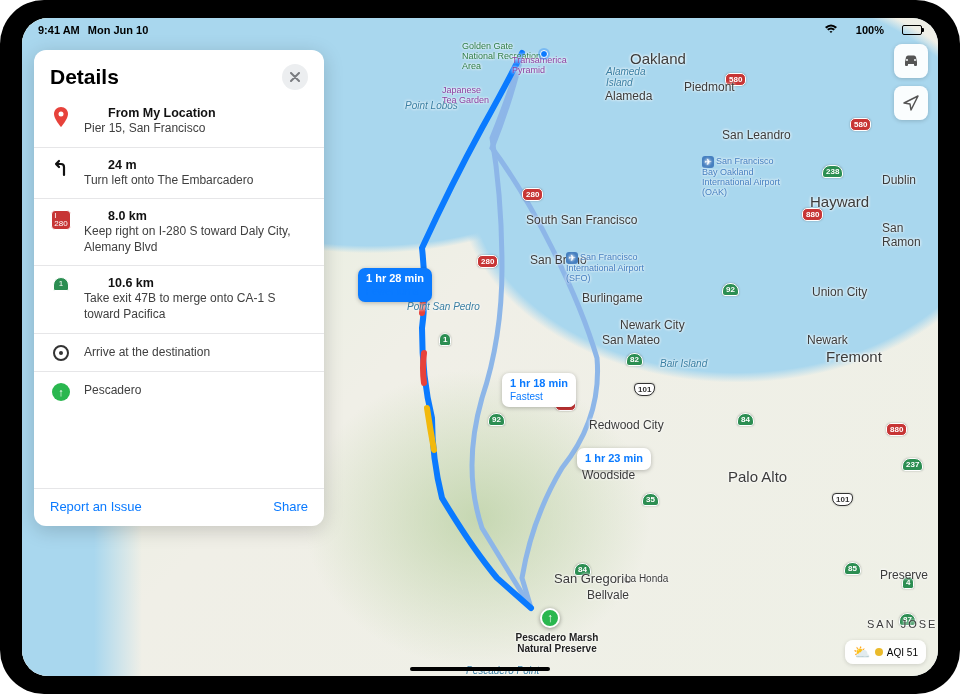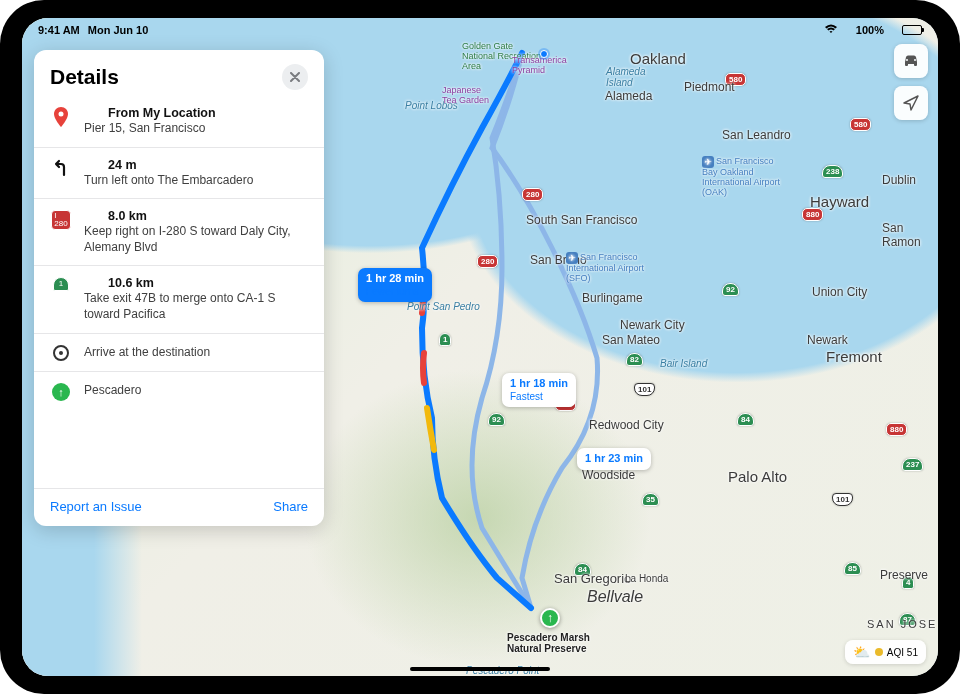--- a/index.html
+++ b/index.html
@@ -144,21 +144,21 @@
   .loc-marker::after { content: ""; width: 6px; height: 6px; border-radius: 50%; background: #0a7aff; border: 1px solid #fff;}
 
   
   .ico-pin { width: 16px; height: 20px; }
   .ico-turn { width: 18px; height: 18px; }
   .i280 { display:inline-block; font-size:8px; background:#c73535; color:#fff; padding:1px 2px; border-radius:4px; border:1px solid #fff; line-height:1; }
   .i1 { display:inline-block; font-size:8px; background:#2c8e52; color:#fff; padding:2px 5px; border-radius:8px 8px 2px 2px; border:1px solid #fff; line-height:1;}
   .ico-dest { width:16px; height:16px; border:2px solid #333; border-radius:50%; display:flex; align-items:center; justify-content:center;}
   .ico-dest::after { content:""; width:4px; height:4px; background:#333; border-radius:50%;}
   .ico-end { width:18px; height:18px; border-radius:50%; background:#2ab74f; color:#fff; display:flex; align-items:center; justify-content:center; font-size:11px;}
-  .dest-label { position:absolute; font-size:10px; font-weight:700; color:#222; line-height:1.1; z-index:12; text-shadow: 0 0 3px #fff, 0 0 3px #fff;}
+  .dest-label { position:absolute; font-size:10px; font-weight:700; color:#222; text-align:center; line-height:1.1; z-index:12; text-shadow: 0 0 3px #fff, 0 0 3px #fff;}
 </style>
 </head>
 <body>
 
 <div class="device">
   <div class="screen">
 
     <div class="status-bar">
       <div class="status-left">
         <span>9:41 AM</span>
@@ -228,21 +228,21 @@
     <div class="map-label" style="left:860px; top:203px;">San Ramon</div>
     <div class="map-label" style="left:662px; top:62px;">Piedmont</div>
     <div class="map-label" style="left:845px; top:600px; letter-spacing:2px; font-size:11px;">SAN JOSE</div>
     <div class="map-label" style="left:858px; top:550px;">Preserve</div>
     <div class="map-label water" style="left:383px; top:82px;">Point Lobos</div>
     <div class="map-label water" style="left:345px; top:283px;margin-left:40px;">Point San Pedro</div>
     <div class="map-label water" style="left:638px; top:340px;">Bair Island</div>
     <div class="map-label water" style="left:584px; top:48px; width:44px;">Alameda Island</div>
     <div class="map-label water" style="left:444px; top:647px;">Pescadero Point</div>
     <div class="map-label" style="font-size:13px; left:532px; top:553px;">San Gregorio</div>
-    <div class="map-label" style="font-size:16px; left:565px; top:570px;font-style:italic;">Bellvale</div>
+    <div class="map-label" style="font-size:12px; left:565px; top:570px;">Bellvale</div>
     <div class="map-label" style="font-size:10px; left:603px; top:555px;">La Honda</div>
     <div class="map-label airport" style="left:544px; top:234px; width:100px;"><span class="airport-ico">✈</span><span>San Francisco International Airport (SFO)</span></div>
     <div class="map-label airport" style="left:680px; top:138px; width:80px;"><span class="airport-ico">✈</span><span>San Francisco Bay Oakland International Airport (OAK)</span></div>
     <div class="map-label poi" style="left:440px; top:24px; width:80px;">Golden Gate National Recreation Area</div>
     <div class="map-label poi" style="left:490px; top:38px; width:70px; color:#8c3fa0;">Transamerica Pyramid</div>
     <div class="map-label poi" style="left:420px; top:68px; width:50px; color:#8c3fa0;">Japanese Tea Garden</div>
 
     <div class="shield" style="left:500px; top:170px;">280</div>
     <div class="shield" style="left:455px; top:237px;">280</div>
     <div class="shield" style="left:533px; top:380px;">280</div>

